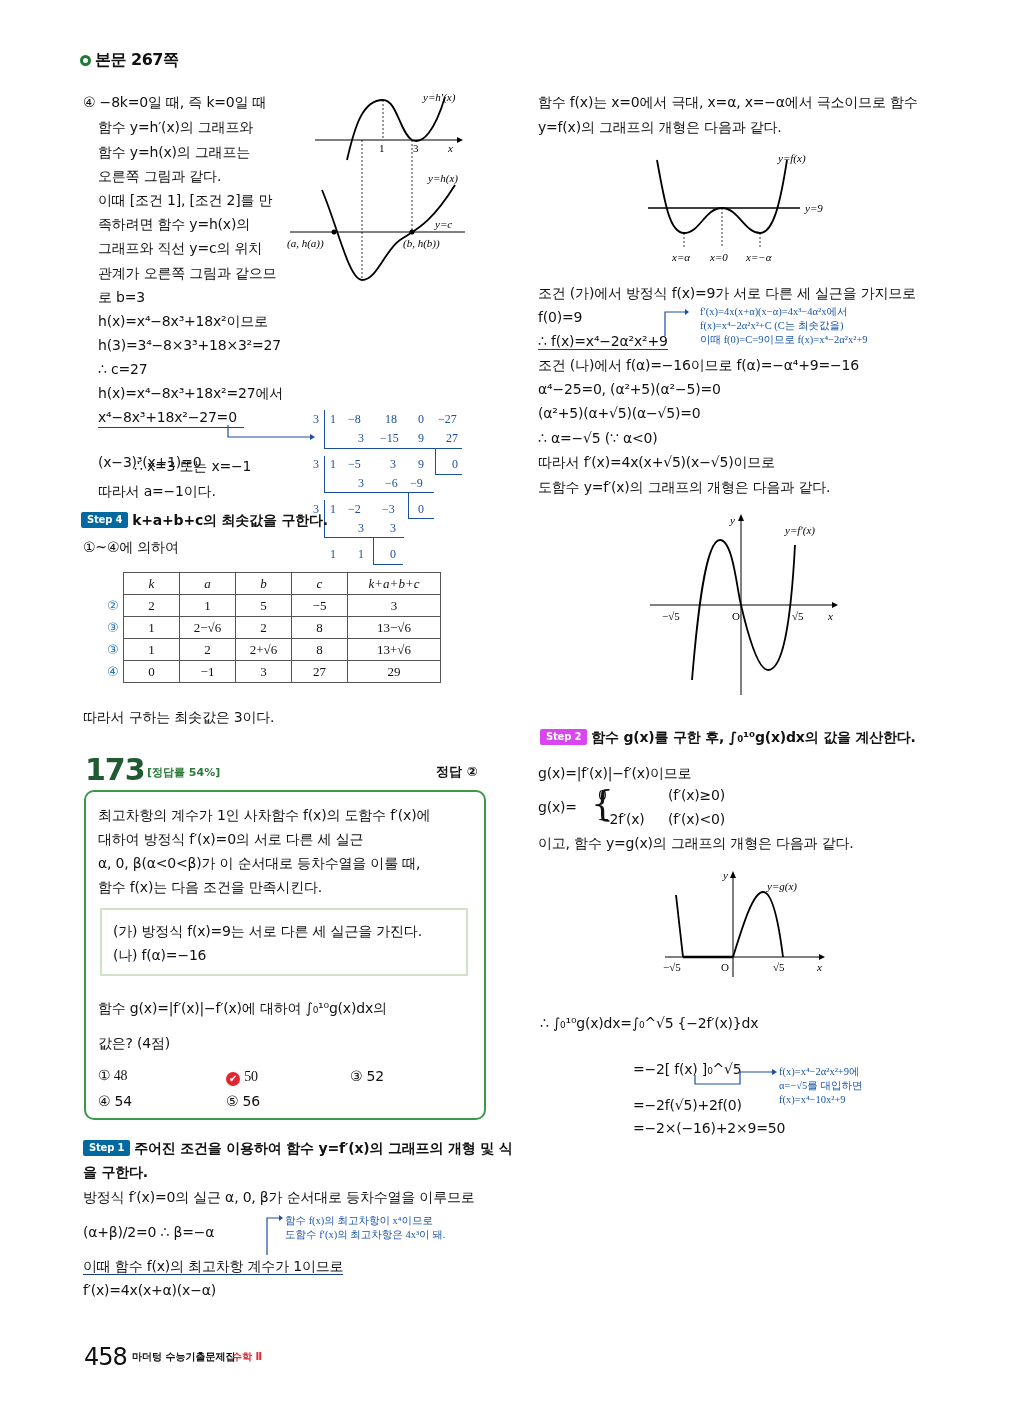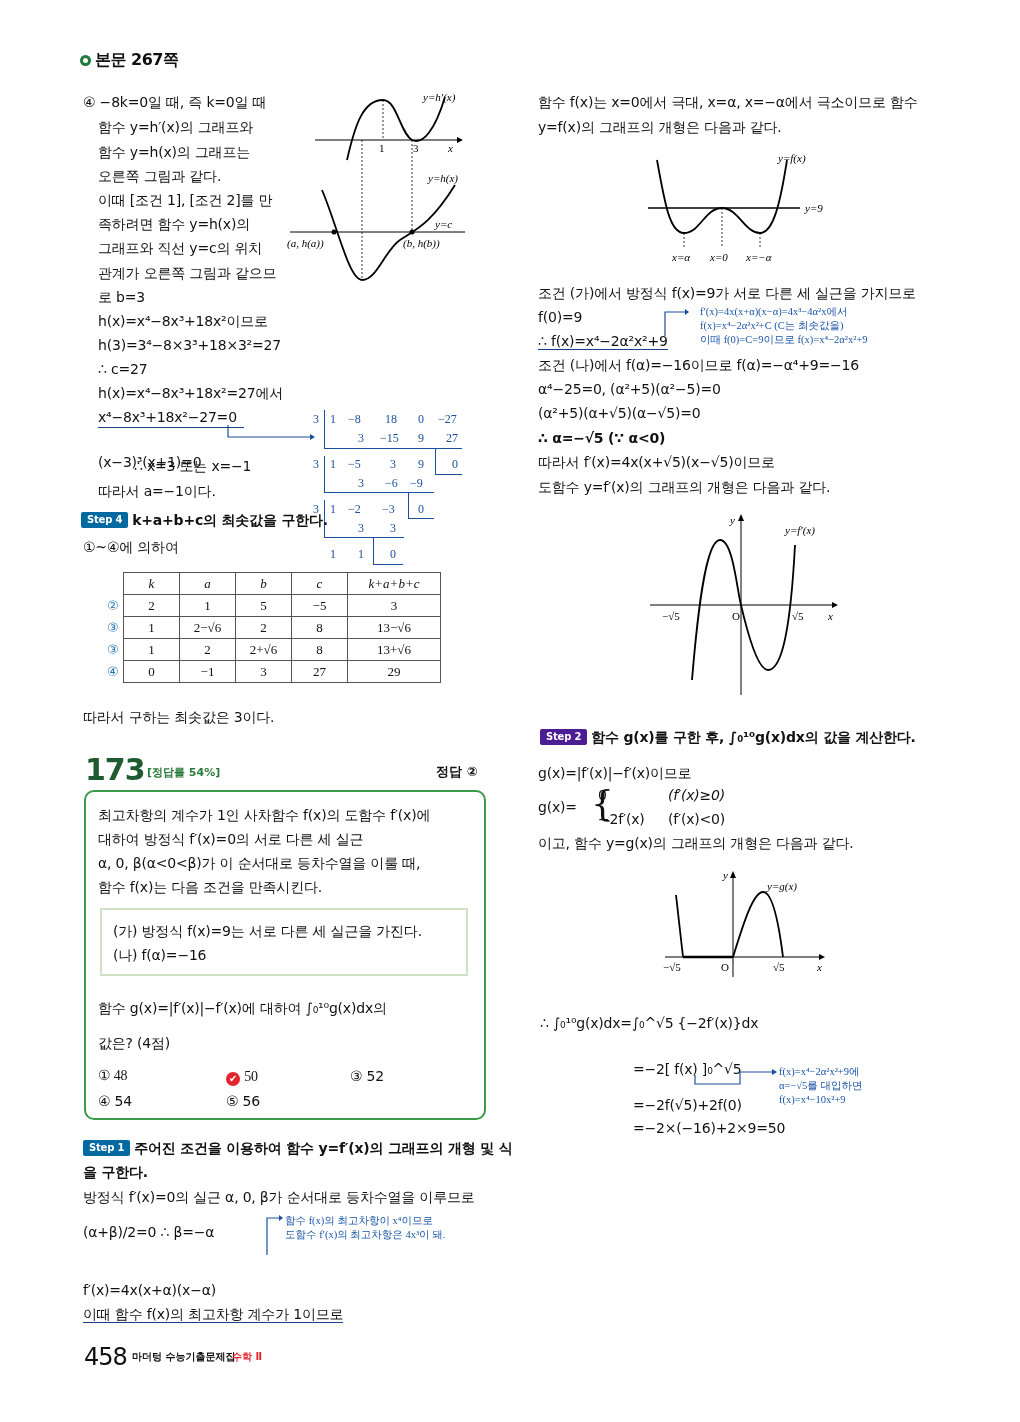--- a/index.html
+++ b/index.html
@@ -2,21 +2,21 @@
 <html><head>
 <meta charset="utf-8">
 <style>
   * { box-sizing: border-box; margin: 0; padding: 0; }
   body { width: 1020px; height: 1422px; background: #fff; position: relative; font-family: "DejaVu Sans", sans-serif; color: #111; overflow: hidden; }
   .abs { position: absolute; }
   .line { position: absolute; font-size: 14px; line-height: 20px; white-space: nowrap; letter-spacing: -0.2px; }
   .note { position: absolute; font-size: 10.5px; line-height: 14px; color: #1a55a8; white-space: nowrap; font-family: "Liberation Serif", serif; }
   .step { display: inline-block; color: #fff; font-size: 10px; padding: 1px 6px; border-radius: 2px; margin-right: 4px; vertical-align: 2px; line-height: 14px; }
   .step.red { background: #0369a1; }
-  .step.navy { background: #4c1d95; }
+  .step.navy { background: #d946ef; }
   .ul { border-bottom: 1.5px solid #1a3f8a; }
   table.res { border-collapse: collapse; position: absolute; font-family: "Liberation Serif", serif; font-size: 13px; }
   table.res td, table.res th { border: 1px solid #555; text-align: center; height: 22px; font-weight: normal; }
   table.res th { font-style: italic; }
   .rowlabel { position: absolute; color: #2a77b8; font-size: 13px; }
   .box { position: absolute; border: 2px solid #3a9a4a; border-radius: 10px; }
   .inner { position: absolute; border: 2px solid #cfe2c8; background: #fff; }
   .synth { position: absolute; font-family: "Liberation Serif", serif; font-size: 12px; color: #1a4f9c; }
   svg text { font-family: "Liberation Serif", serif; }
 </style>
@@ -199,21 +199,21 @@
 <div class="line" style="left:83px;top:1187px;">방정식 f′(x)=0의 실근 α, 0, β가 순서대로 등차수열을 이루므로</div>
 <div class="line" style="left:83px;top:1222px;">(α+β)/2=0      ∴ β=−α</div>
 <svg class="abs" style="left:263px;top:1213px;" width="20" height="42">
   <path d="M4 42 V5 H16" stroke="#1a4f9c" stroke-width="1.2" fill="none"></path>
   <path d="M16 2 L20 5 L16 8 Z" fill="#1a4f9c"></path>
 </svg>
 <div class="note" style="left:285px;top:1214px;">
   <div>함수 f(x)의 최고차항이 x⁴이므로</div>
   <div>도함수 f′(x)의 최고차항은 4x³이 돼.</div>
 </div>
-<div class="line" style="left:83px;top:1256px;margin-top:48px;"><span class="ul">이때 함수 f(x)의 최고차항 계수가 1이므로</span></div>
+<div class="line" style="left:83px;top:1256px;"><span class="ul">이때 함수 f(x)의 최고차항 계수가 1이므로</span></div>
 <div class="line" style="left:83px;top:1280px;">f′(x)=4x(x+α)(x−α)</div>
 
 <div class="abs" style="left:84px;top:1343px;font-size:24px;letter-spacing:-1px;">458</div>
 <div class="abs" style="left:132px;top:1350px;font-size:10px;font-weight:bold;">마더텅 수능기출문제집</div>
 <div class="abs" style="left:232px;top:1350px;font-size:10px;font-weight:bold;color:#e2262f;">수학 Ⅱ</div>
 
 <div class="line" style="left:538px;top:92px;">함수 f(x)는 x=0에서 극대, x=α, x=−α에서 극소이므로 함수</div>
 <div class="line" style="left:538px;top:117px;">y=f(x)의 그래프의 개형은 다음과 같다.</div>
 
 <svg class="abs" style="left:640px;top:145px;" width="200" height="125">
@@ -237,21 +237,21 @@
   <path d="M25 1 L29 4 L25 7 Z" fill="#1a4f9c"></path>
 </svg>
 <div class="note" style="left:700px;top:305px;">
   <div>f′(x)=4x(x+α)(x−α)=4x³−4α²x에서</div>
   <div>f(x)=x⁴−2α²x²+C (C는 최솟값을)</div>
   <div>이때 f(0)=C=9이므로 f(x)=x⁴−2α²x²+9</div>
 </div>
 <div class="line" style="left:538px;top:355px;">조건 (나)에서 f(α)=−16이므로 f(α)=−α⁴+9=−16</div>
 <div class="line" style="left:538px;top:379px;">α⁴−25=0, (α²+5)(α²−5)=0</div>
 <div class="line" style="left:538px;top:403px;">(α²+5)(α+√5)(α−√5)=0</div>
-<div class="line" style="left:538px;top:428px;font-weight:bold;">∴ α=−√5 (∵ α&lt;0)</div>
+<div class="line" style="left:538px;top:428px;">∴ α=−√5 (∵ α&lt;0)</div>
 <div class="line" style="left:538px;top:452px;">따라서 f′(x)=4x(x+√5)(x−√5)이므로</div>
 <div class="line" style="left:538px;top:477px;">도함수 y=f′(x)의 그래프의 개형은 다음과 같다.</div>
 
 <svg class="abs" style="left:640px;top:510px;" width="210" height="190">
   <line x1="10" y1="95" x2="195" y2="95" stroke="#000" stroke-width="1"></line>
   <path d="M192 92 L198 95 L192 98 Z" fill="#000"></path>
   <line x1="101" y1="185" x2="101" y2="8" stroke="#000" stroke-width="1"></line>
   <path d="M98 11 L101 4 L104 11 Z" fill="#000"></path>
   <path d="M52 170 C57 110, 65 30, 80 30 C93 30, 97 80, 101 95 C108 125, 118 160, 128 160 C140 160, 150 130, 155 35" stroke="#000" stroke-width="1.8" fill="none"></path>
   <text x="90" y="14" font-size="11" font-style="italic">y</text>
@@ -262,21 +262,21 @@
   <text x="152" y="110" font-size="11">√5</text>
 </svg>
 
 <div class="line" style="left:540px;top:727px;font-weight:bold;">
   <span class="step navy">Step 2</span><span>함수 g(x)를 구한 후, ∫₀¹⁰g(x)dx의 값을 계산한다.</span>
 </div>
 <div class="line" style="left:538px;top:763px;">g(x)=|f′(x)|−f′(x)이므로</div>
 <div class="line" style="left:538px;top:797px;">g(x)=</div>
 <div class="abs" style="left:591px;top:784px;font-size:36px;font-family:'DejaVu Serif',serif;line-height:40px;">{</div>
 <div class="line" style="left:598px;top:785px;">0</div>
-<div class="line" style="left:668px;top:785px;font-style:italic;">(f′(x)≥0)</div>
+<div class="line" style="left:668px;top:785px;">(f′(x)≥0)</div>
 <div class="line" style="left:598px;top:809px;">−2f′(x)</div>
 <div class="line" style="left:668px;top:809px;">(f′(x)&lt;0)</div>
 <div class="line" style="left:538px;top:833px;">이고, 함수 y=g(x)의 그래프의 개형은 다음과 같다.</div>
 
 <svg class="abs" style="left:655px;top:865px;" width="180" height="115">
   <line x1="10" y1="92" x2="168" y2="92" stroke="#000" stroke-width="1"></line>
   <path d="M164 89 L170 92 L164 95 Z" fill="#000"></path>
   <line x1="78" y1="112" x2="78" y2="10" stroke="#000" stroke-width="1"></line>
   <path d="M75 13 L78 6 L81 13 Z" fill="#000"></path>
   <path d="M21 30 L28 92" stroke="#000" stroke-width="1.8" fill="none"></path>

